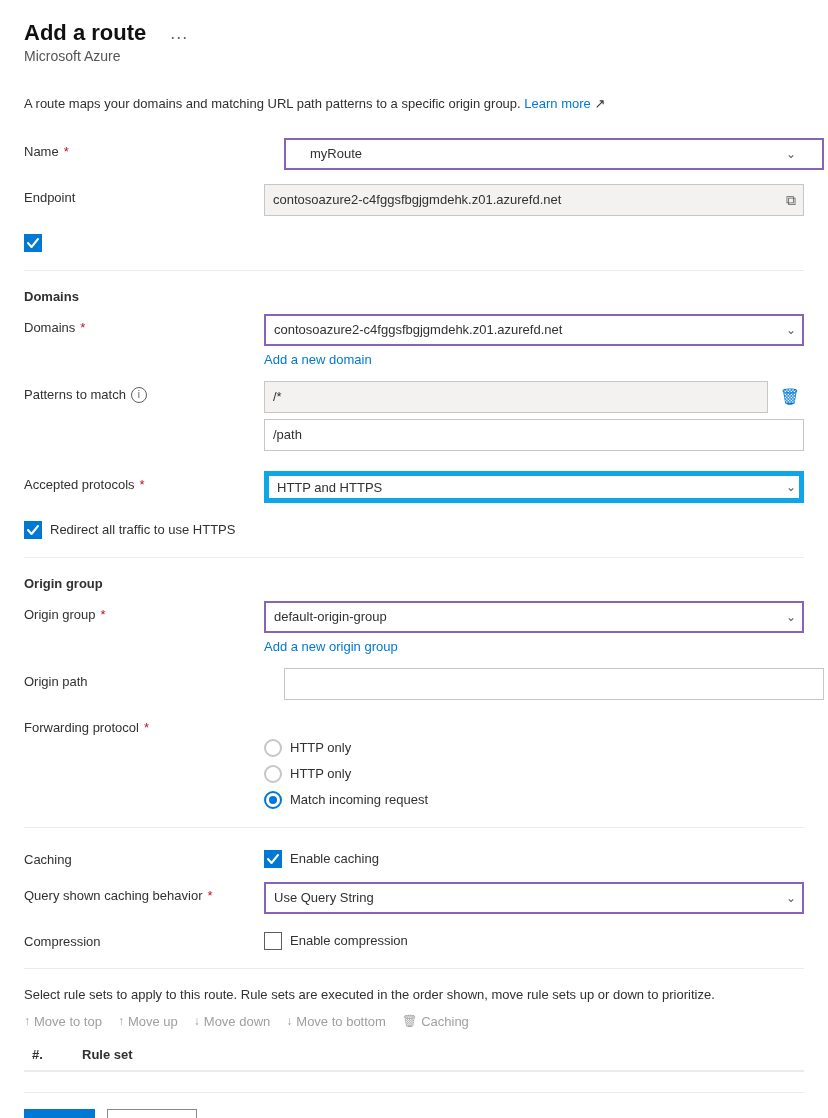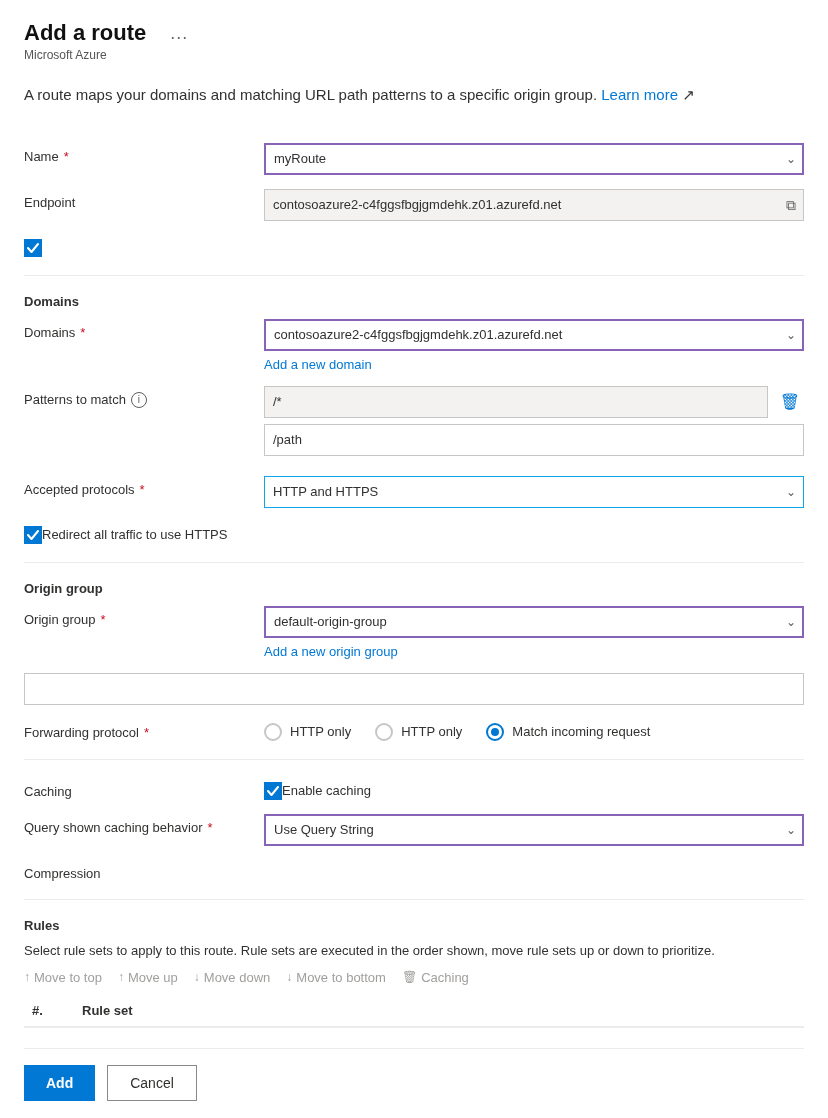--- a/index.html
+++ b/index.html
@@ -26,28 +26,28 @@
       gap: 24px;
       margin-bottom: 2px;
     }
     .ellipsis-btn {
       color: #666;
       font-size: 18px;
       cursor: pointer;
       letter-spacing: 1px;
     }
     .subtitle {
-      font-size: 12px;
+      font-size: 14px;
       color: #555;
-      margin-bottom: 22px;
+      margin-bottom: 30px;
     }
     .description {
-      font-size: 15px;
-      color: #323130;
-      margin-bottom: 36px;
+      font-size: 13px;
+      color: #323130;
+      margin-bottom: 24px;
       line-height: 1.5;
     }
     .description a {
       color: #0078d4;
       text-decoration: none;
     }
     .section-header {
       font-weight: 700;
       font-size: 13px;
       margin-bottom: 10px;
@@ -71,34 +71,35 @@
     .form-label .required {
       color: #c50f1f;
     }
     .form-control-area {
       flex: 1;
     }
     .text-input {
       width: 100%;
       height: 32px;
       border: 1px solid #c8c6c4;
-      padding: 4px 8px;
+      padding: 4px 24px;
       font-size: 13px;
       color: #323130;
       outline: none;
       background: #fff;
+      margin-left: 20px;
     }
     .text-input-focused {
       border-color: #8764b8 !important;
       border-width: 2px;
     }
     .dropdown-select {
       width: 100%;
       height: 32px;
-      border: 1px solid #0ea5e9;
+      border: 5px solid #0ea5e9;
       padding: 4px 8px;
       font-size: 13px;
       color: #323130;
       background: #fff;
       appearance: none;
       -webkit-appearance: none;
       cursor: pointer;
       outline: none;
       padding-right: 30px;
     }
@@ -138,21 +139,21 @@
       right: 8px;
       top: 50%;
       transform: translateY(-50%);
       color: #605e5c;
       cursor: pointer;
       font-size: 14px;
     }
     .checkbox-wrapper {
       display: flex;
       align-items: center;
-      gap: 0;
+      gap: 8px;
       padding-top: 4px;
     }
     .checkbox-custom {
       width: 18px;
       height: 18px;
       background: #0078d4;
       border: 1px solid #0078d4;
       display: flex;
       align-items: center;
       justify-content: center;
@@ -203,23 +204,24 @@
       height: 32px;
       border: 1px solid #c8c6c4;
       padding: 4px 8px;
       font-size: 13px;
       color: #323130;
       background: #fff;
       outline: none;
     }
     .radio-group {
       display: flex;
-      flex-direction: row;
-      gap: 24px;
+      flex-direction: column;
+      gap: 8px;
       padding-top: 4px;
+      margin-top: 21px;
     }
     .radio-item {
       display: flex;
       align-items: center;
       gap: 8px;
       cursor: pointer;
     }
     .radio-outer {
       width: 18px;
       height: 18px;
@@ -442,20 +444,23 @@
     <div class="form-control-area">
       <div class="dropdown-wrapper">
         <select class="dropdown-select dropdown-active"><option>default-origin-group</option></select>
         <span class="chevron">⌄</span>
       </div>
       <a href="#" class="add-link">Add a new origin group</a>
     </div>
   </div>
 
   <div class="form-row">
+    <div class="form-label">
+      <span>Origin path</span>
+    </div>
     <div class="form-control-area">
       <input type="text" class="text-input" style="">
     </div>
   </div>
 
   <div class="form-row">
     <div class="form-label">
       <span>Forwarding protocol</span>
       <span class="required">*</span>
     </div>
@@ -507,26 +512,31 @@
         <select class="dropdown-select dropdown-active"><option>Use Query String</option></select>
         <span class="chevron">⌄</span>
       </div>
     </div>
   </div>
 
   <div class="form-row">
     <div class="form-label">
       <span>Compression</span>
     </div>
+    <div class="form-control-area">
+      <div class="checkbox-wrapper">
+        <div class="checkbox-custom unchecked"></div>
+        <span class="label-text">Enable compression</span>
+      </div>
+    </div>
   </div>
 
   <hr class="divider">
 
   <div class="rules-section">
-    <div class="section-header">Rules</div>
     <p style="font-size:13px; color:#323130; margin-bottom:12px;">Select rule sets to apply to this route. Rule sets are executed in the order shown, move rule sets up or down to prioritize.</p>
     <div class="rules-toolbar">
       <div class="toolbar-btn">
         <span class="btn-icon">↑</span>
         <span>Move to top</span>
       </div>
       <div class="toolbar-btn">
         <span class="btn-icon">↑</span>
         <span>Move up</span>
       </div>

